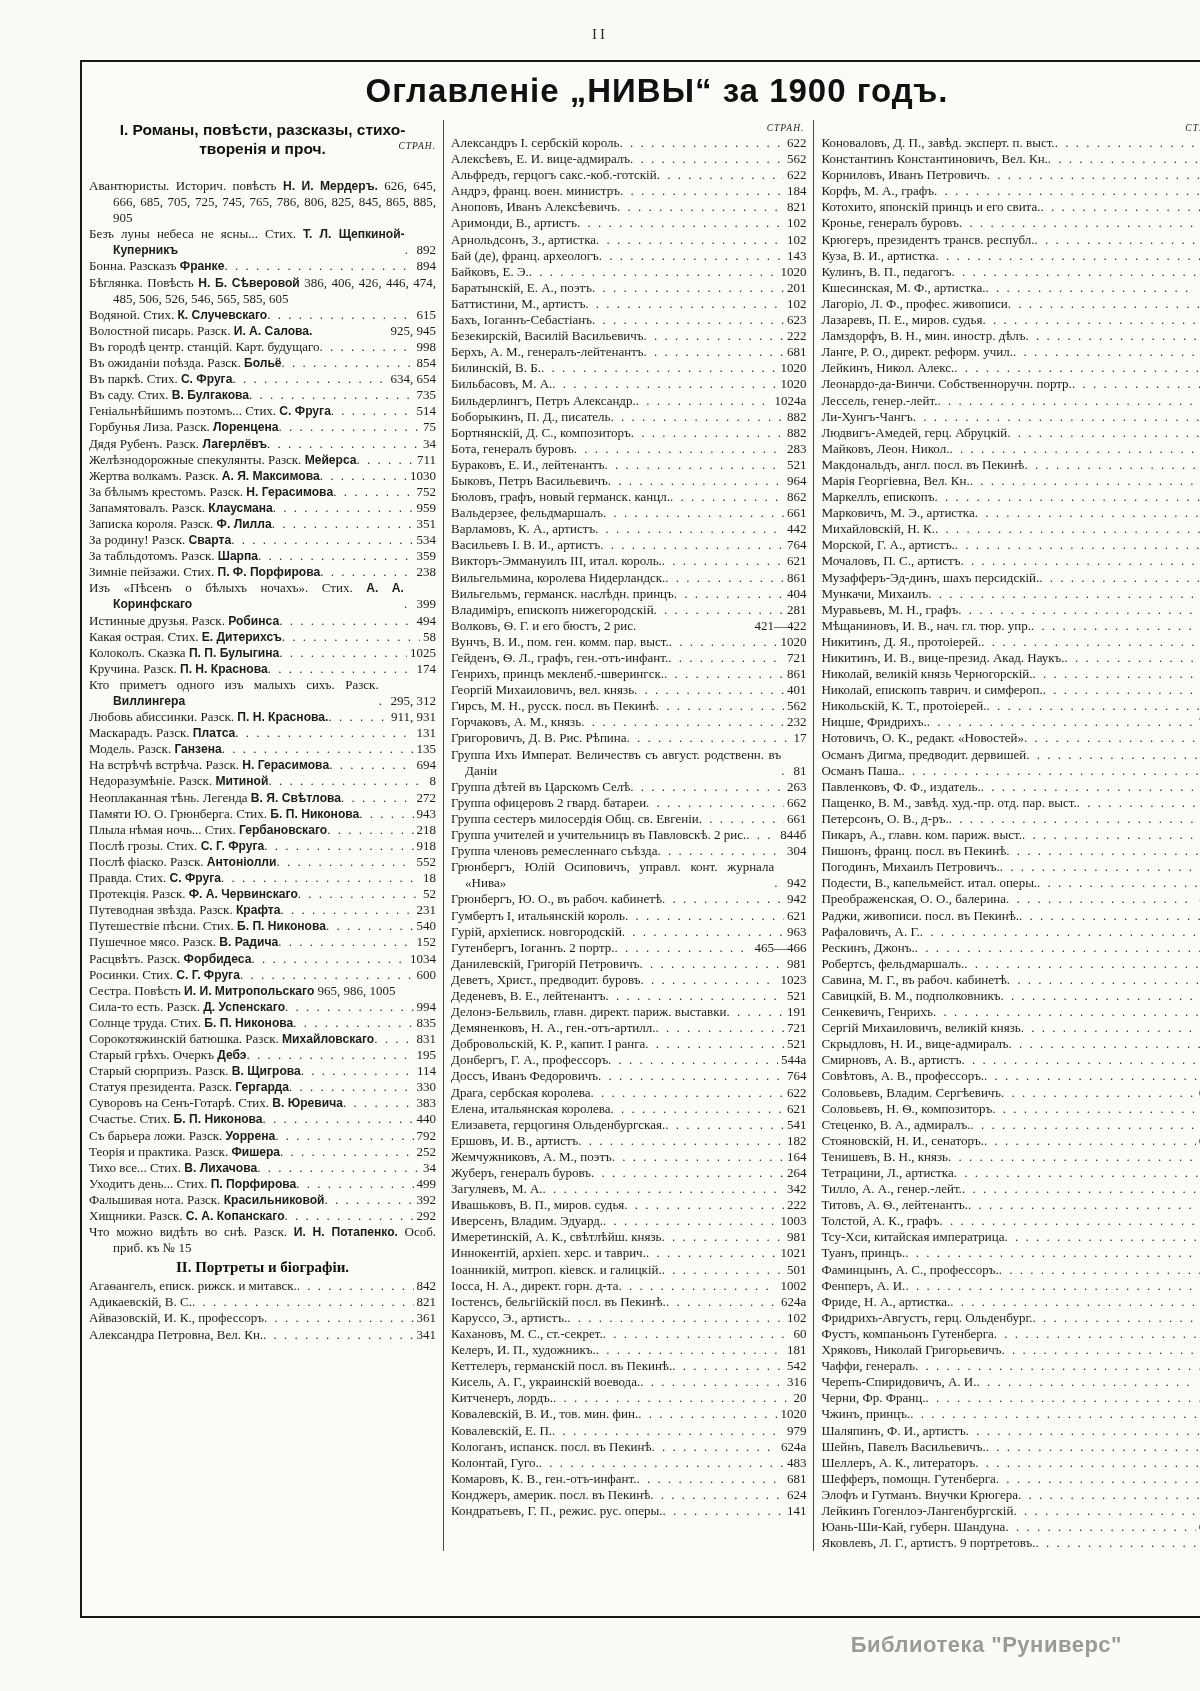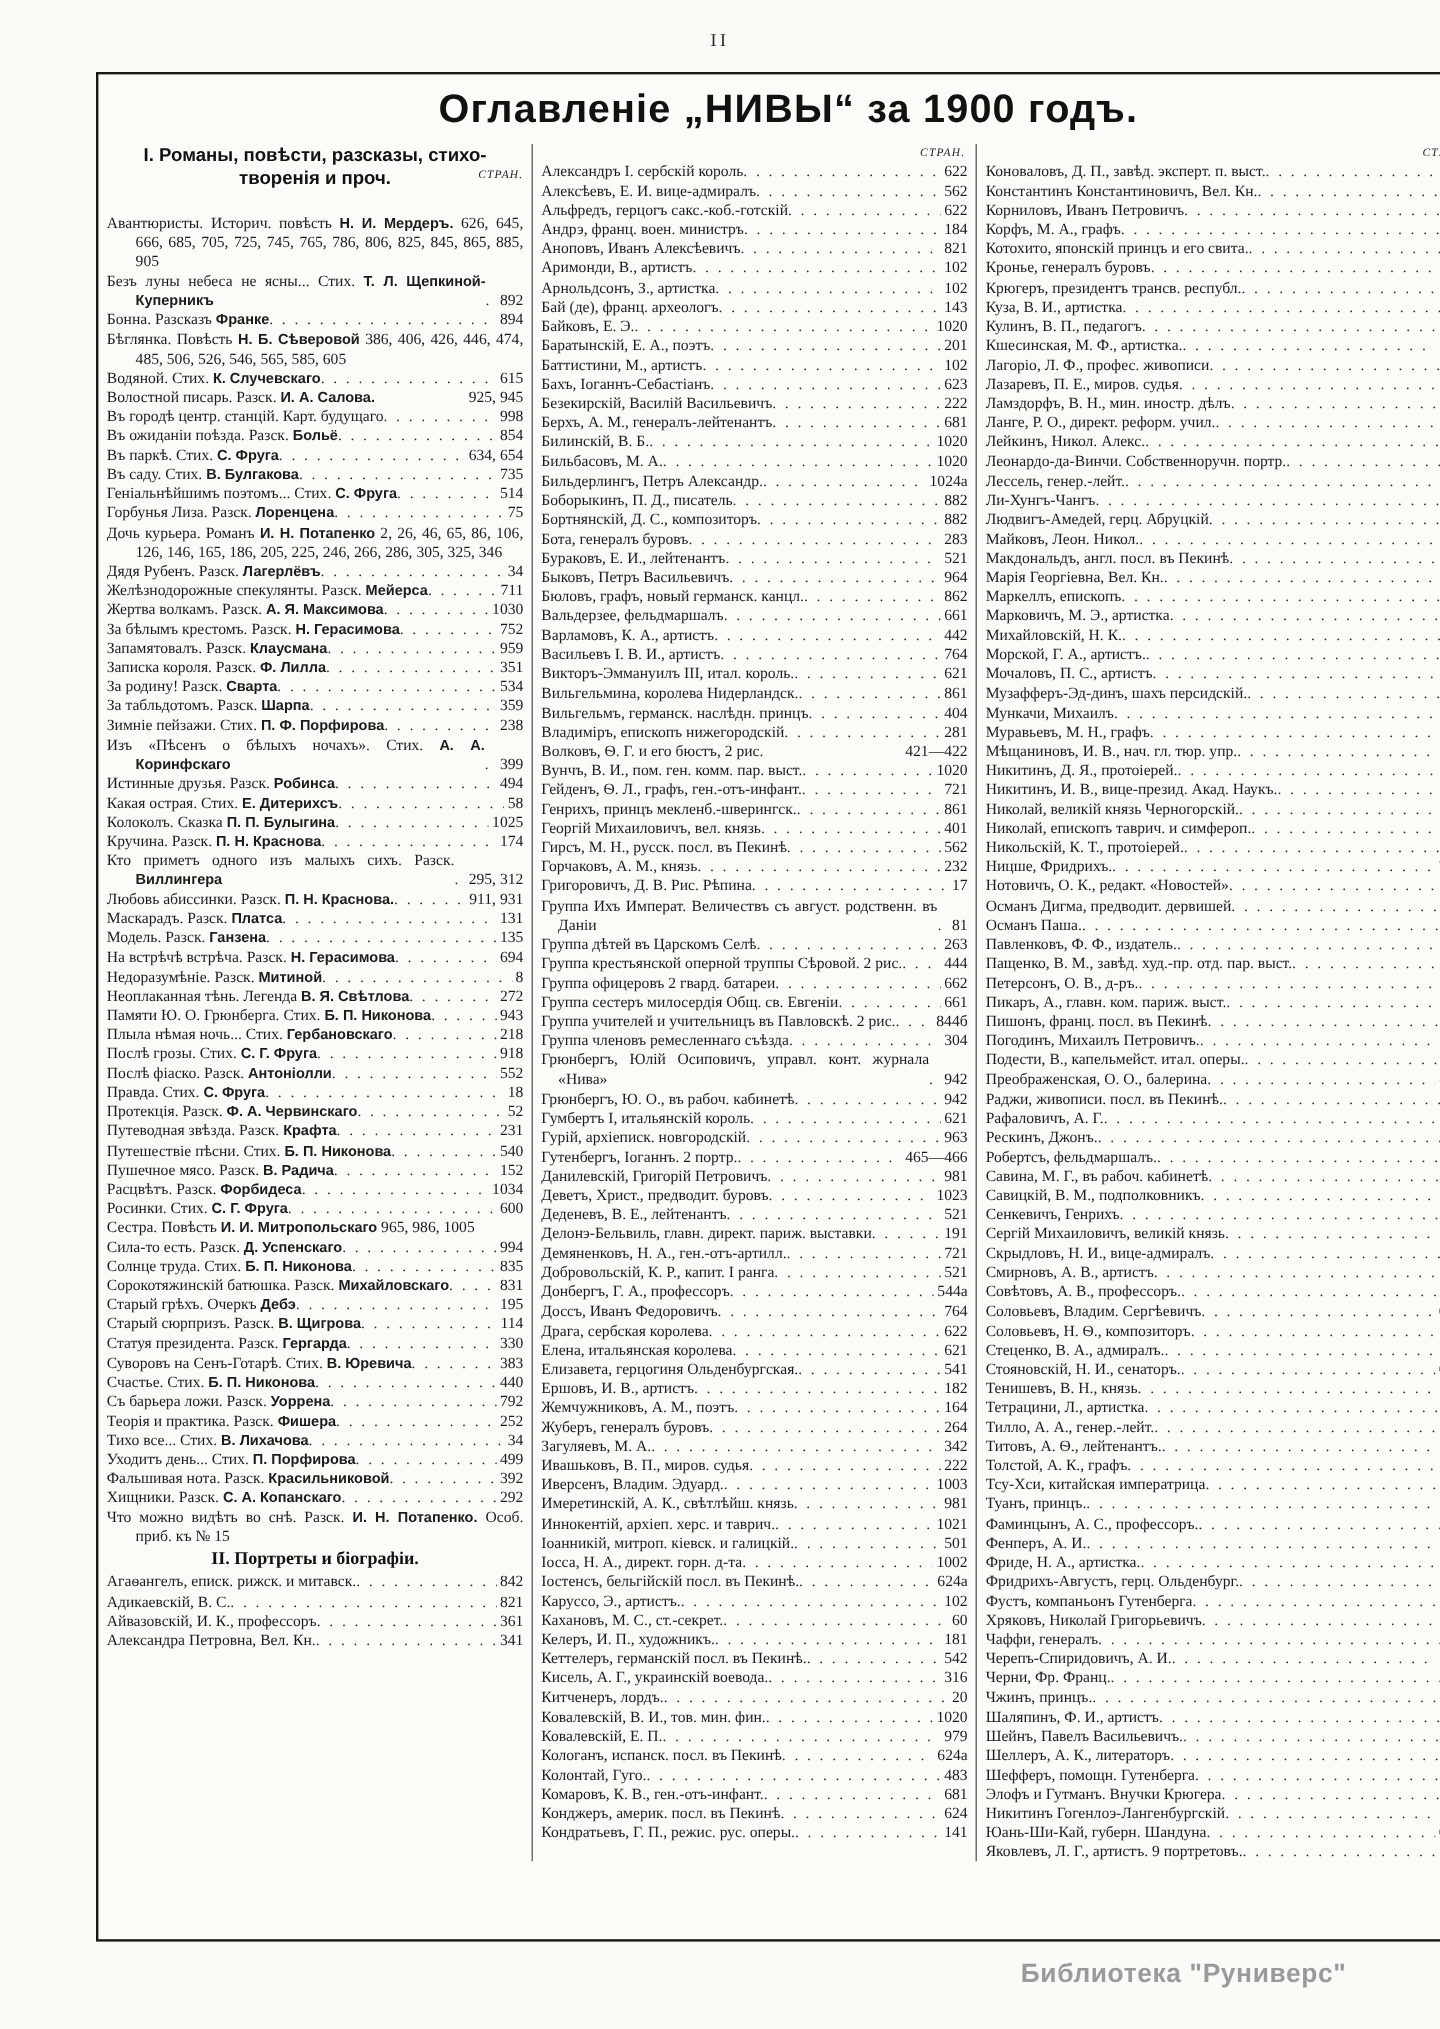--- a/index.html
+++ b/index.html
@@ -145,23 +145,20 @@
             <span class="t">Геніальнѣйшимъ поэтомъ... Стих. <b class="au">С. Фруга</b></span>
             <span class="dots"></span>
             <span class="pg">514</span>
           </div>
           <div class="row">
             <span class="t">Горбунья Лиза. Разск. <b class="au">Лоренцена</b></span>
             <span class="dots"></span>
             <span class="pg">75</span>
           </div>
           <div class="row">
-            <span class="t">Дочь курьера. Романъ <b class="au">И. Н. Потапенко</b> 2, 26, 46, 65, 86, 106, 126, 146, 165, 186, 205, 225, 246, 266, 286, 305, 325, 346</span>
-          </div>
-          <div class="row">
             <span class="t">Дядя Рубенъ. Разск. <b class="au">Лагерлёвъ</b></span>
             <span class="dots"></span>
             <span class="pg">34</span>
           </div>
           <div class="row">
             <span class="t">Желѣзнодорожные спекулянты. Разск. <b class="au">Мейерса</b></span>
             <span class="dots"></span>
             <span class="pg">711</span>
           </div>
           <div class="row">
@@ -610,25 +607,20 @@
             <span class="t">Группа Ихъ Императ. Величествъ съ август. родственн. въ Даніи</span>
             <span class="dots"></span>
             <span class="pg">81</span>
           </div>
           <div class="row">
             <span class="t">Группа дѣтей въ Царскомъ Селѣ</span>
             <span class="dots"></span>
             <span class="pg">263</span>
           </div>
           <div class="row">
-            <span class="t">Группа крестьянской оперной труппы Сѣровой. 2 рис.</span>
-            <span class="dots"></span>
-            <span class="pg">444</span>
-          </div>
-          <div class="row">
             <span class="t">Группа офицеровъ 2 гвард. батареи</span>
             <span class="dots"></span>
             <span class="pg">662</span>
           </div>
           <div class="row">
             <span class="t">Группа сестеръ милосердія Общ. св. Евгеніи</span>
             <span class="dots"></span>
             <span class="pg">661</span>
           </div>
           <div class="row">
@@ -1266,21 +1258,21 @@
             <span class="t">Шефферъ, помощн. Гутенберга</span>
             <span class="dots"></span>
             <span class="pg">467</span>
           </div>
           <div class="row">
             <span class="t">Элофъ и Гутманъ. Внучки Крюгера</span>
             <span class="dots"></span>
             <span class="pg">962</span>
           </div>
           <div class="row">
-            <span class="t">Никитинъ Гогенлоэ-Лангенбургскій</span>
+            <span class="t">Лейкинъ Гогенлоэ-Лангенбургскій</span>
             <span class="dots"></span>
             <span class="pg">641</span>
           </div>
           <div class="row">
             <span class="t">Юань-Ши-Кай, губерн. Шандуна</span>
             <span class="dots"></span>
             <span class="pg">624б</span>
           </div>
           <div class="row">
             <span class="t">Яковлевъ, Л. Г., артистъ. 9 портретовъ.</span>

